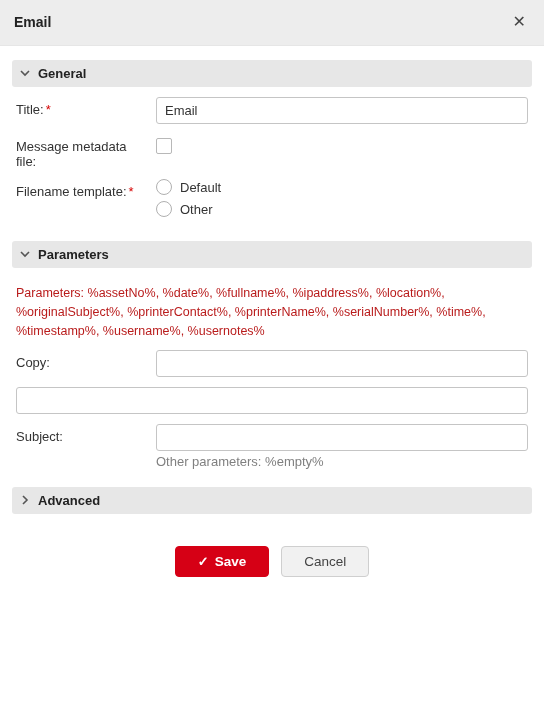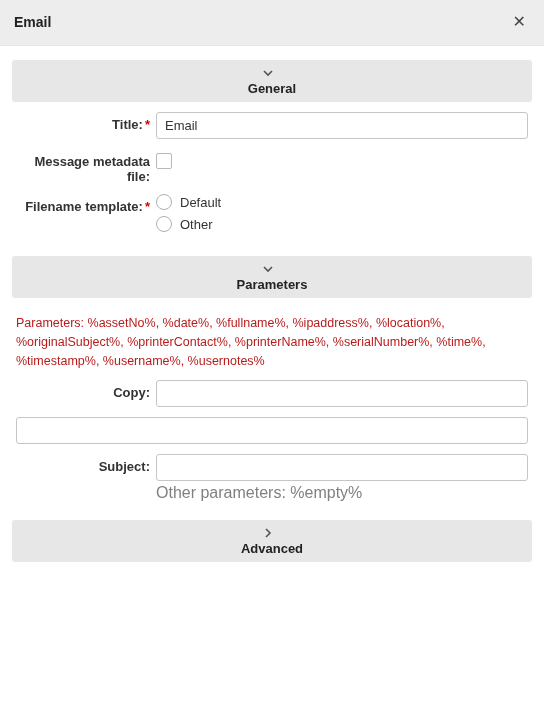--- a/index.html
+++ b/index.html
@@ -40,42 +40,39 @@
   .section-header {
     background: #e7e7e7;
     border-radius: 3px;
     padding: 6px 8px;
     display: flex;
     align-items: center;
     font-weight: 700;
     font-size: 13px;
     color: #222;
     cursor: pointer;
-    flex-direction: column;
   }
   .chevron {
     display:inline-block;
     margin-right: 8px;
     color: #555;
   }
   .section-content {
     padding: 10px 4px 0 4px;
   }
   .form-row {
     display: flex;
     align-items: flex-start;
     margin-bottom: 10px;
   }
   .form-label {
     width: 140px;
-    text-align: right;
     padding-right: 6px;
     padding-top: 5px;
     color: #333;
-    font-weight: bold;
   }
   .req { color: #d60000; margin-left:2px;}
   .form-control-area {
     flex: 1;
     display:flex;
     flex-direction: column;
   }
   input[type=text], textarea {
     width: 100%;
     border: 1px solid #c5c5c5;
@@ -107,21 +104,21 @@
     background:#fff;
   }
   .help-text {
     color: #b91c1c;
     font-size: 12.5px;
     line-height: 1.5;
     margin: 6px 0 10px 0;
   }
   .param-help {
     color: #808080;
-    font-size: 16px;
+    font-size: 13px;
     margin-top: 3px;
   }
   .footer {
     display:flex;
     justify-content: center;
     gap: 12px;
     padding-top: 8px;
   }
   .btn {
     border-radius: 4px;
@@ -251,14 +248,23 @@
     <div class="section-header">
       <span class="chevron">
         <svg width="10" height="10" viewBox="0 0 10 10">
             <path d="M3 1 L7 5 L3 9" fill="none" stroke="#555" stroke-width="1.6"></path>
           </svg>
       </span>
       <span>Advanced</span>
     </div>
   </div>
 
+  <div class="footer">
+    <button class="btn btn-save">
+      <span class="check-icon"></span>
+      <span>Save</span>
+    </button>
+    <button class="btn btn-cancel">
+      <span>Cancel</span>
+    </button>
+  </div>
 
 </div>
 
 </body></html>

